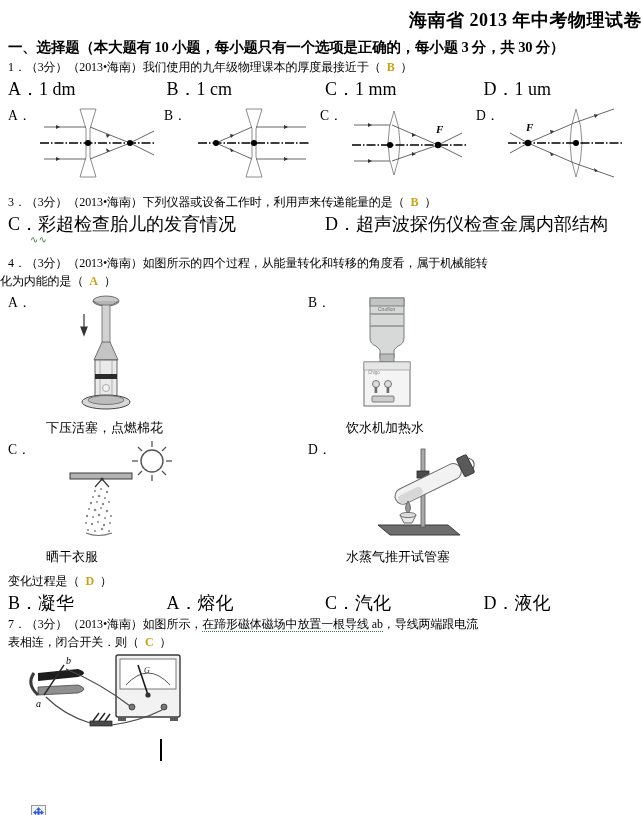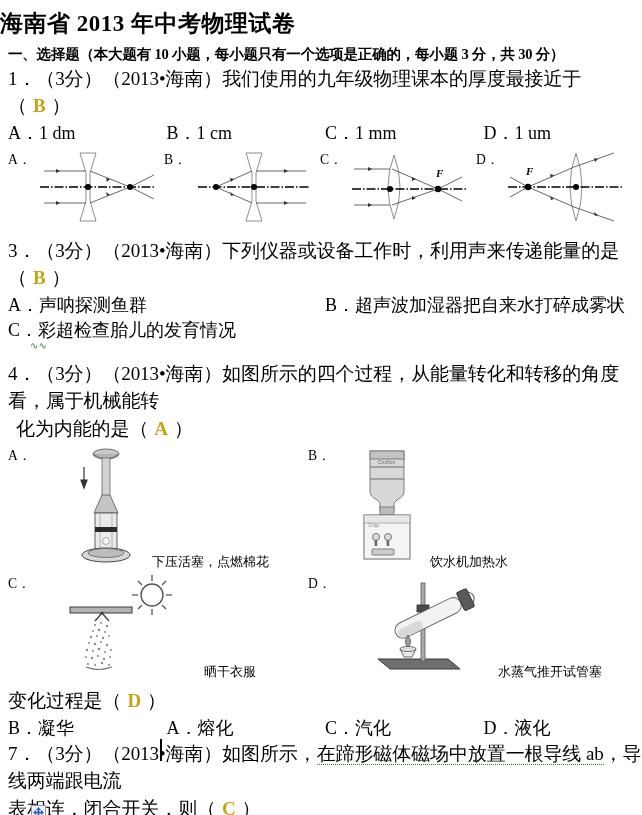--- a/index.html
+++ b/index.html
@@ -17,41 +17,41 @@
     font-size: 13.5px;
   }
   .page {
     position: relative;
     width: 642px;
     height: 815px;
     padding: 0;
     box-sizing: border-box;
   }
   .doc-title {
-    text-align: left;
+    text-align: right;
     font-weight: bold;
-    font-size: 23px;
+    font-size: 18px;
     letter-spacing: 0.5px;
     margin: 8px 0 6px 0;
     font-family: "Liberation Serif", "DejaVu Serif", serif;
   }
   .section-head {
     font-weight: bold;
     font-size: 14.5px;
     margin: 2px 0 2px 8px;
     letter-spacing: -0.2px;
   }
   .qline {
     margin: 1px 0 0 8px;
-    font-size: 19px;
+    font-size: 12px;
     line-height: 1.42;
     letter-spacing: -0.1px;
   }
   .qline.indent-cont {
-    margin-left: 16px;
+    margin-left: 0;
   }
   .ans {
     color: #c8a415;
     font-weight: bold;
     padding: 0 6px;
   }
   .opt-row {
     margin: 1px 0 0 8px;
     font-size: 18px;
     display: flex;
@@ -97,22 +97,22 @@
     align-items: flex-start;
   }
   .pic-label {
     font-size: 13.6px;
     width: 28px;
     flex: none;
     padding-top: 2px;
   }
   .pic-body {
     display: flex;
-    flex-direction: row;
-    align-items: flex-end;
+    flex-direction: column;
+    align-items: flex-start;
   }
   .pic-caption {
     font-size: 13px;
     font-family: "Liberation Sans", "DejaVu Sans", sans-serif;
     margin-top: 1px;
     padding-left: 10px;
     white-space: nowrap;
   }
   .pic-svg-wrap { padding-left: 34px; }
   .pic-svg-wrap.w2 { padding-left: 18px; }
@@ -291,25 +291,22 @@
       </svg>
     </div>
   </div>
 
   <div class="spacer-md"></div>
 
   <div class="qline">
     <span>3．（3分）（2013•海南）下列仪器或设备工作时，利用声来传递能量的是（</span><span class="ans">B</span><span>）</span>
   </div>
   <div class="opt-row cols2">
-    <span class="opt">A．声呐探测鱼群</span>
-    <span class="opt">B．超声波加湿器把自来水打碎成雾状</span>
-  </div>
-  <div class="opt-row cols2">
     <span class="opt">C．彩超检查胎儿的发育情况</span>
+    <span class="opt">D．超声波探伤仪检查金属内部结构</span>
   </div>
   <div class="squiggle">∿∿</div>
 
   <div class="spacer-md"></div>
 
   <div class="qline">4．（3分）（2013•海南）如图所示的四个过程，从能量转化和转移的角度看，属于机械能转</div>
   <div class="qline indent-cont">
     <span>化为内能的是（</span><span class="ans">A</span><span>）</span>
   </div>
 

